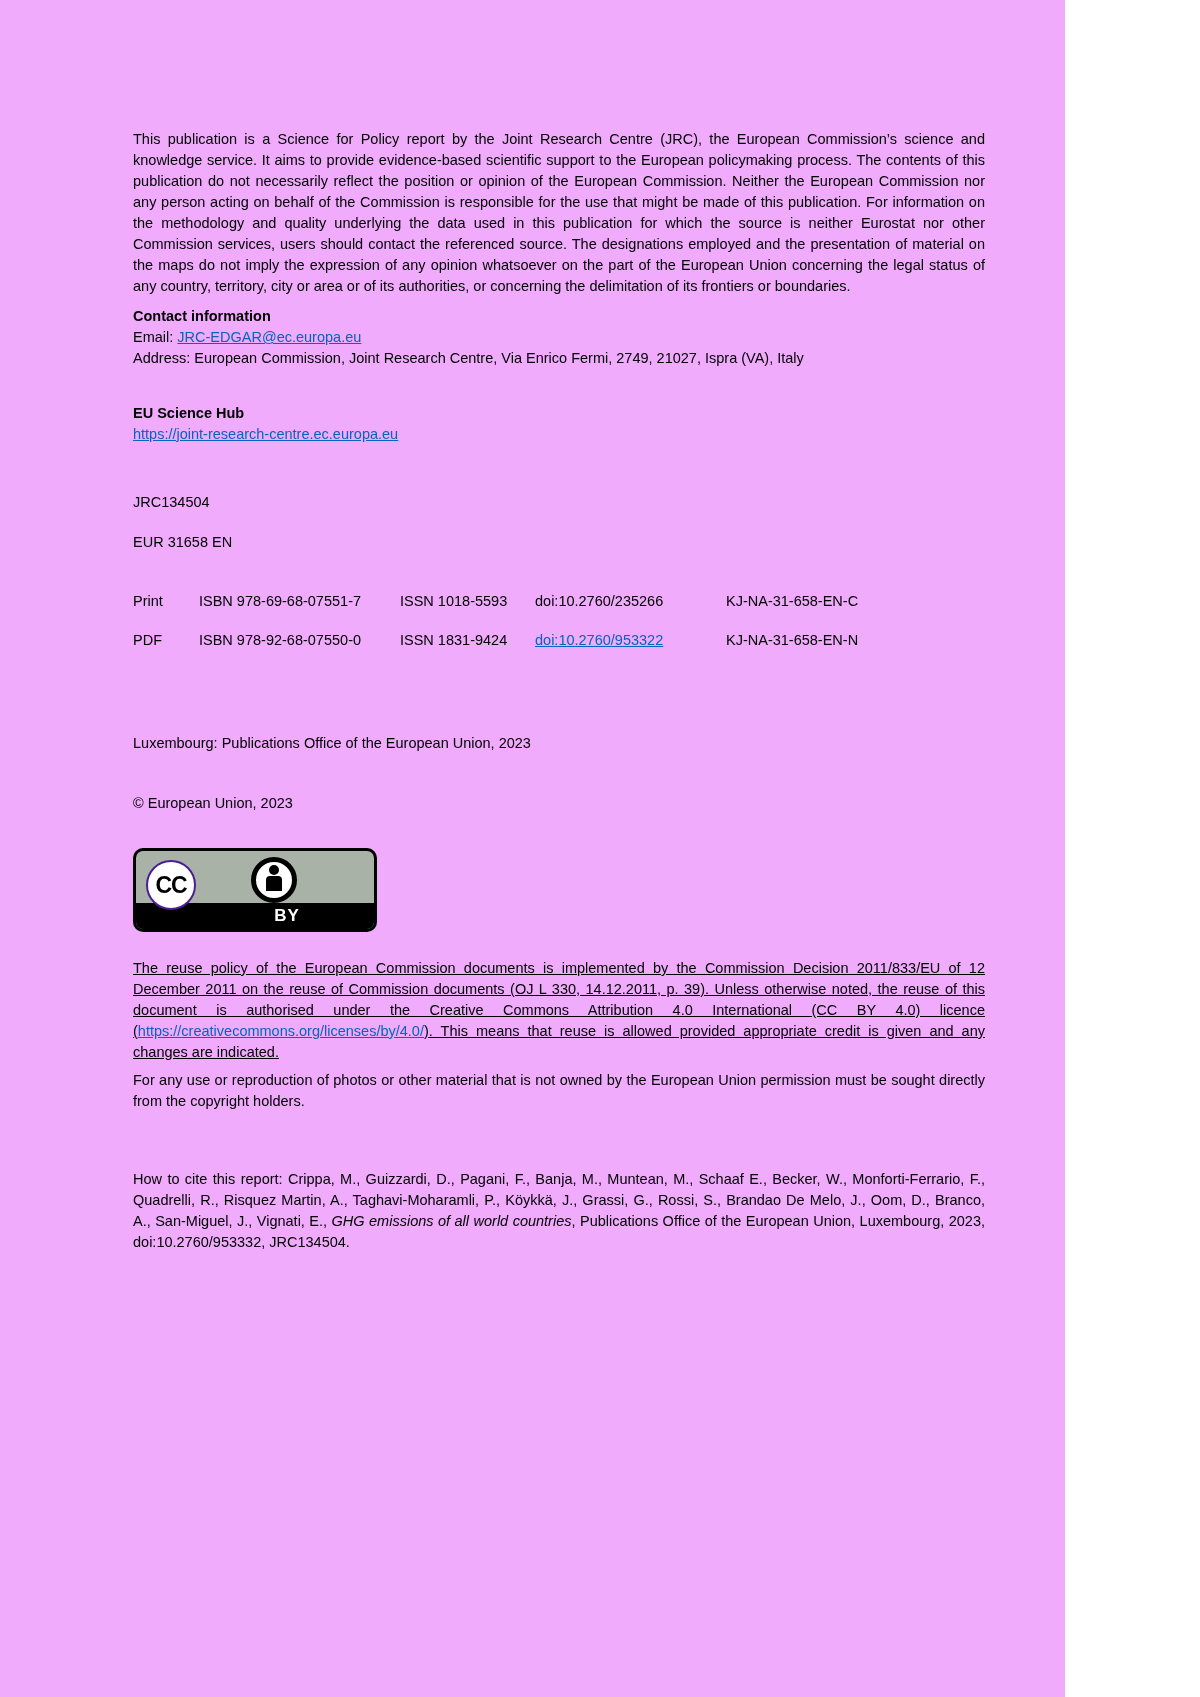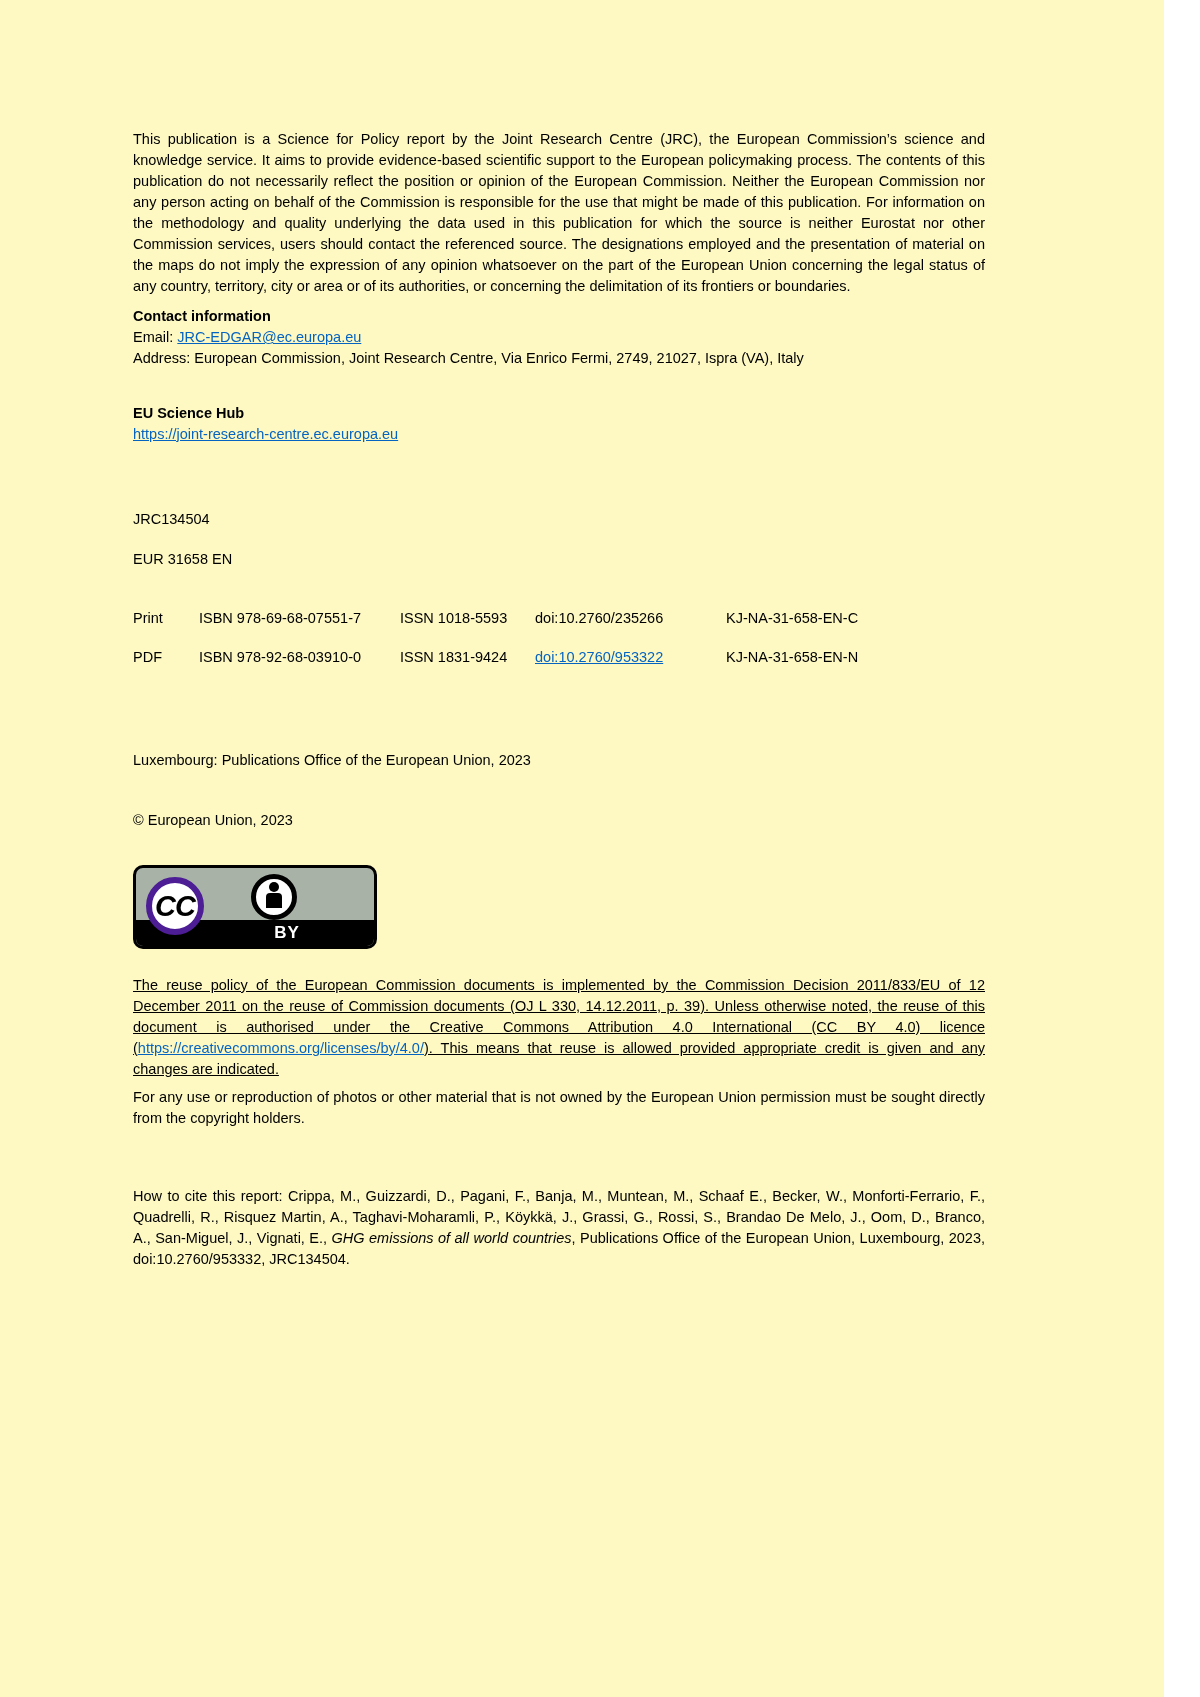--- a/index.html
+++ b/index.html
@@ -1,20 +1,20 @@
 <!DOCTYPE html>
 <html style="--link-color: #0563C1;"><head>
 <meta charset="utf-8">
 <style>
   html, body { margin: 0; padding: 0; background: #ffffff; }
   .page {
     position: relative;
-    width: 1164px;
+    width: 1065px;
     height: 1697px;
-    background: #fef9c3;
+    background: #f0abfc;
     font-family: "Liberation Sans", sans-serif;
     font-size: 14.5px;
     line-height: 21px;
     color: #000000;
     overflow: hidden;
   }
   .content {
     position: absolute;
     left: 133px;
     top: 129px;
@@ -23,21 +23,21 @@
   p { margin: 0; }
   .justify { text-align: justify; }
   .italic { font-style: italic; }
   .link {
     color: var(--link-color, #0563C1);
     text-decoration: underline;
     cursor: pointer;
   }
   .contact-heading { margin-top: 9px; font-weight: bold; }
   .hub-heading { margin-top: 34px; font-weight: bold; }
-  .jrc-number { margin-top: 64px; }
+  .jrc-number { margin-top: 47px; }
   .report-number { margin-top: 19px; }
 
   .id-table {
     margin-top: 38px;
     display: grid;
     grid-template-columns: 66px 201px 135px 191px 1fr;
     row-gap: 18px;
   }
   .id-table .cell { white-space: nowrap; }
 
@@ -70,30 +70,29 @@
     font-weight: bold;
     font-size: 17px;
     line-height: 24px;
     letter-spacing: 1px;
   }
   .cc-circle {
     position: absolute;
     left: 10px; top: 9px;
     width: 46px; height: 46px;
     background: #ffffff;
-    border: 6px solid #4c1d95;
+    border: 2px solid #4c1d95;
     border-radius: 50%;
     display: flex;
     align-items: center;
     justify-content: center;
     font-weight: bold;
-    font-size: 29px;
+    font-size: 23px;
     letter-spacing: -1px;
     color: #000;
-    font-style: italic;
   }
   .cc-person-circle {
     position: absolute;
     left: 115px; top: 6px;
     width: 36px; height: 36px;
     background: #ffffff;
     border: 5px solid #000;
     border-radius: 50%;
   }
   .cc-person-head {
@@ -137,21 +136,21 @@
     <p class="report-number">EUR 31658 EN</p>
 
     <div class="id-table">
       <div class="cell">Print</div>
       <div class="cell">ISBN 978-69-68-07551-7</div>
       <div class="cell">ISSN 1018-5593</div>
       <div class="cell">doi:10.2760/235266</div>
       <div class="cell">KJ-NA-31-658-EN-C</div>
 
       <div class="cell">PDF</div>
-      <div class="cell">ISBN 978-92-68-03910-0</div>
+      <div class="cell">ISBN 978-92-68-07550-0</div>
       <div class="cell">ISSN 1831-9424</div>
       <div class="cell">
         <span class="link">doi:10.2760/953322</span>
       </div>
       <div class="cell">KJ-NA-31-658-EN-N</div>
     </div>
 
     <p class="publisher-line">Luxembourg: Publications Office of the European Union, 2023</p>
 
     <p class="copyright-line">© European Union, 2023</p>

